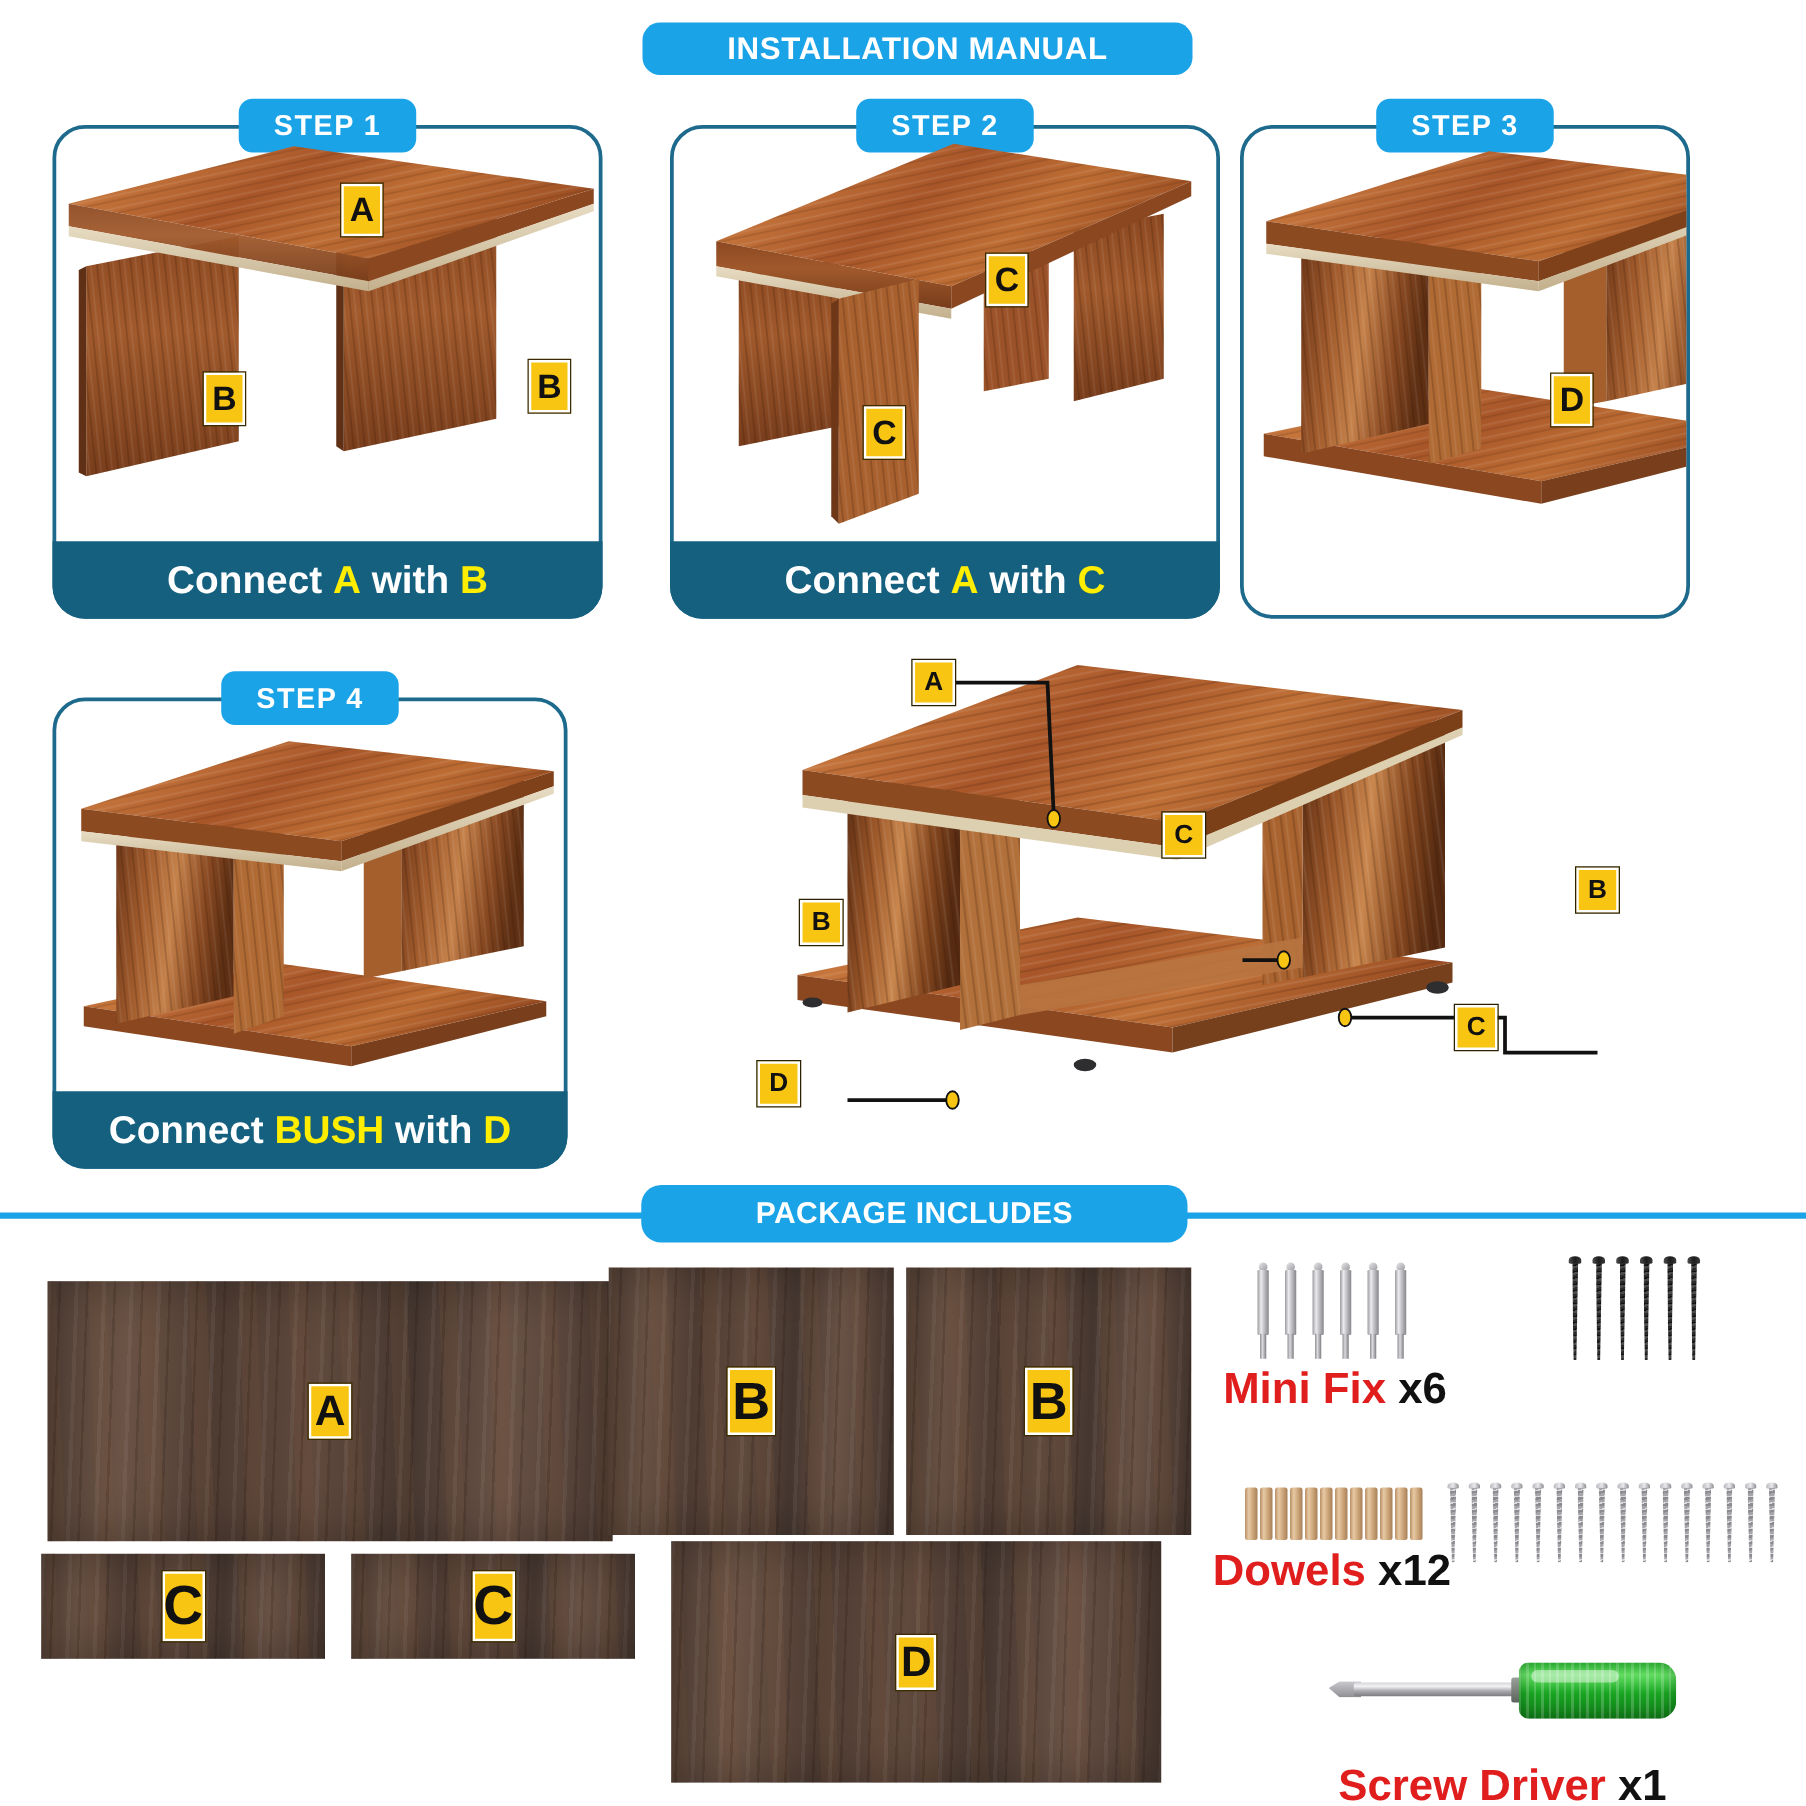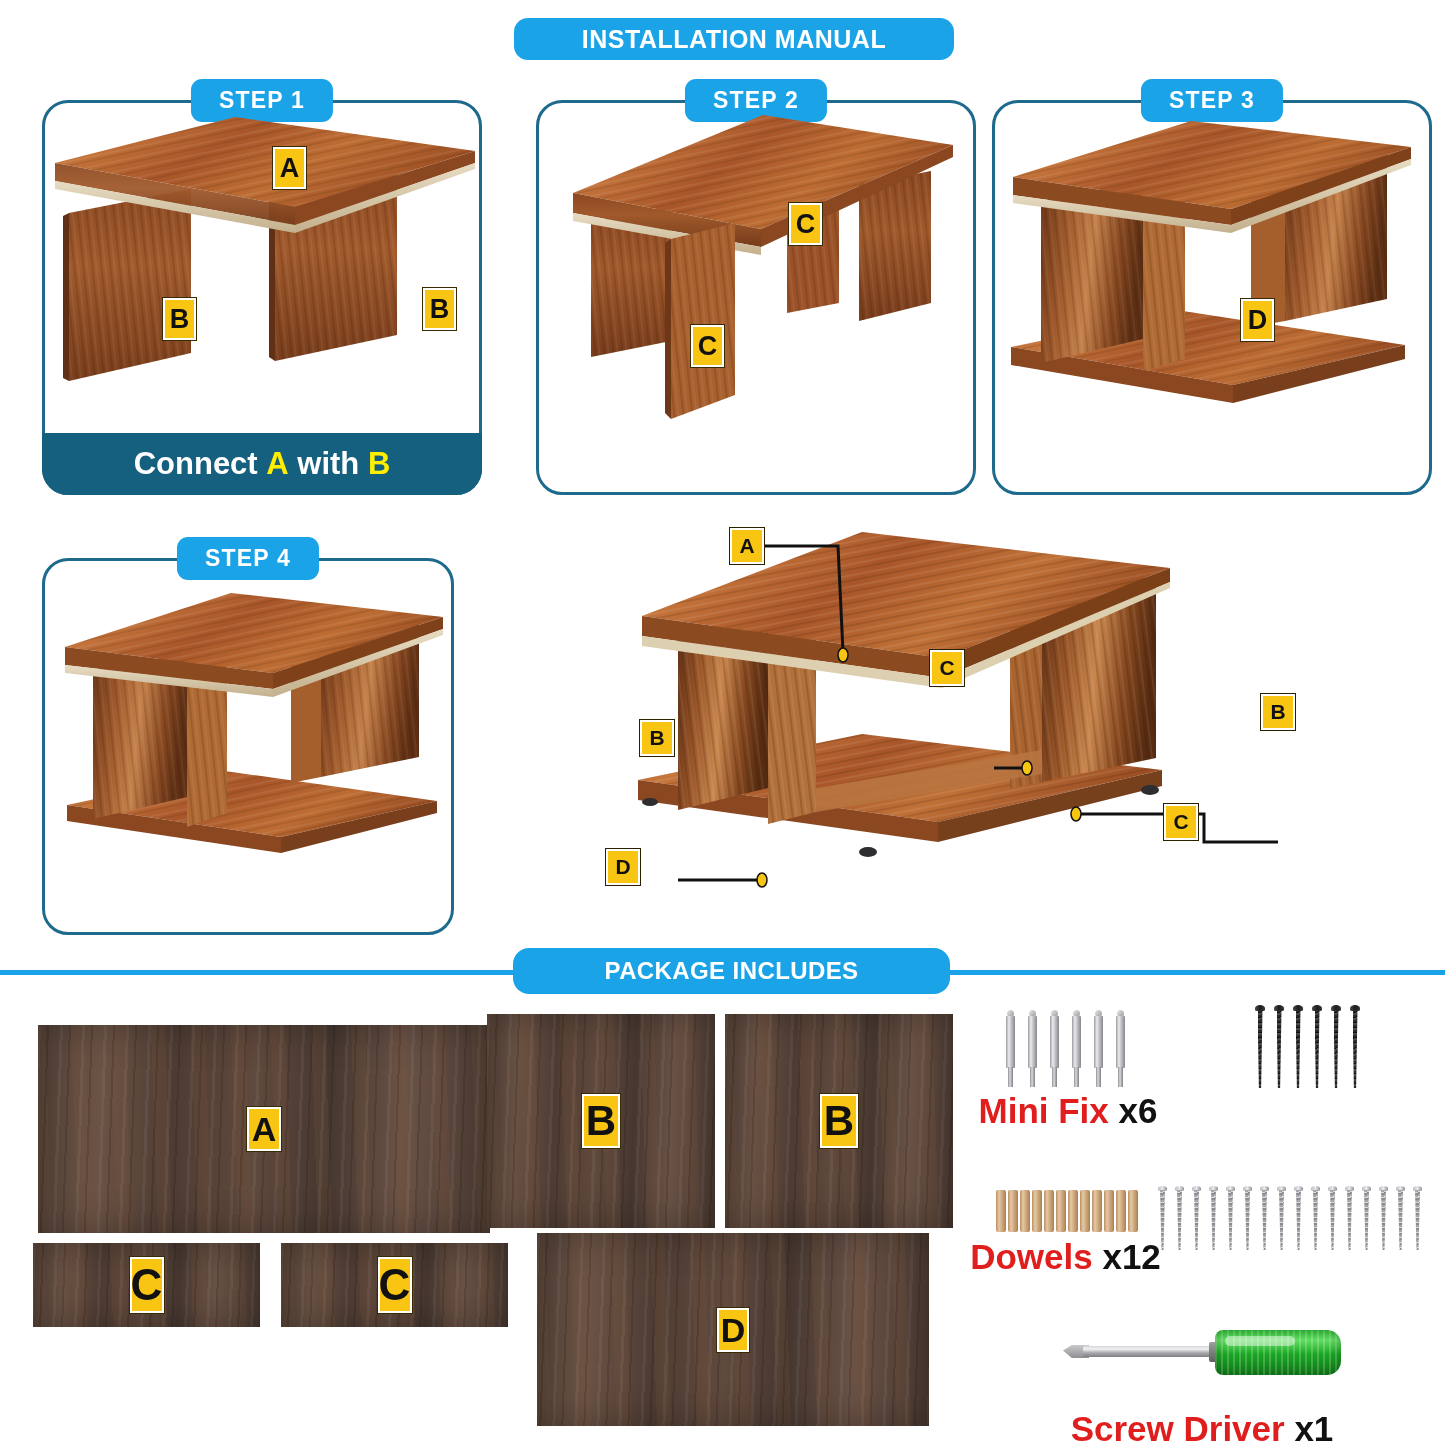--- a/index.html
+++ b/index.html
@@ -63,21 +63,21 @@
   .step-caption .hl { color: #ffee00; }
   .stage {
     position: absolute;
     left: 0; right: 0; top: 0; bottom: 62px;
     overflow: hidden;
   }
 
   
   #card-step1 { left: 42px;  top: 100px; width: 440px; height: 395px; }
   #card-step2 { left: 536px; top: 100px; width: 440px; height: 395px; }
-  #card-step3 { left: 992px; top: 100px; width: 440px; height: 395px; }
+  #card-step3 { left: 992px; top: 100px; width: 360px; height: 395px; }
   #card-step4 { left: 42px;  top: 558px; width: 412px; height: 377px; }
 
   
   .badge {
     position: absolute;
     background: #f9c513;
     border: 2px solid #ffffff;
     outline: 1px solid #3a2a00;
     color: #111111;
     font-weight: bold;
@@ -292,20 +292,23 @@
       <polygon points="34,110 222,144 222,152 34,118" fill="url(#s1edge)"></polygon>
       <polygon points="222,126 414,42 414,54 222,144" fill="#8a4720"></polygon>
 
       <polygon points="132,136 196,120 196,292 132,316" fill="#a8602e"></polygon>
       <polygon points="132,136 196,120 196,292 132,316" fill="url(#grainv1)"></polygon>
       <polygon points="126,140 132,136 132,316 126,310" fill="#6e3718"></polygon>
     </svg>
     <div class="badge" style="left:250px; top:100px; width:33px; height:42px; font-size:27px;">C</div>
     <div class="badge" style="left:152px; top:222px; width:33px; height:42px; font-size:27px;">C</div>
   </div>
+  <div class="step-caption">
+    <span>Connect&nbsp;<span class="hl">A</span>&nbsp;with&nbsp;<span class="hl">C</span></span>
+  </div>
 </div>
 
 <div class="step-card" id="card-step3">
   <div class="step-badge">STEP 3</div>
   <div class="stage">
     <svg width="440" height="333" viewBox="0 0 440 333">
       <defs>
         <linearGradient id="s3top" x1="0" y1="0" x2="1" y2="0.4">
           <stop offset="0" stop-color="#a8572a"></stop>
             <stop offset="0.22" stop-color="#c6763c"></stop>
@@ -380,20 +383,23 @@
       <polygon points="276,78 374,60 374,196 276,216" fill="url(#s4gloss)"></polygon>
       <polygon points="276,78 374,60 374,196 276,216" fill="url(#grainv1)"></polygon>
       <polygon points="246,84 276,78 276,216 246,222" fill="#a55f2d"></polygon>
       <polygon points="20,86 186,32 398,56 228,112" fill="url(#s4top)"></polygon>
       <polygon points="20,86 186,32 398,56 228,112" fill="url(#grain1)"></polygon>
       <polygon points="20,86 228,112 228,128 20,104" fill="#8c4a21"></polygon>
       <polygon points="20,104 228,128 228,136 20,112" fill="url(#s1edge)"></polygon>
       <polygon points="228,112 398,56 398,68 228,128" fill="#7f4119"></polygon>
       <polygon points="228,128 398,68 398,74 228,136" fill="url(#s1edge)"></polygon>
     </svg>
+  </div>
+  <div class="step-caption">
+    <span>Connect&nbsp;<span class="hl">BUSH</span>&nbsp;with&nbsp;<span class="hl">D</span></span>
   </div>
 </div>
 
 <div id="exploded">
   <svg width="852" height="410" viewBox="0 0 852 410">
     <defs>
       <linearGradient id="extop" x1="0" y1="0" x2="1" y2="0.35">
         <stop offset="0" stop-color="#a8572a"></stop>
           <stop offset="0.2" stop-color="#c6763c"></stop>
         <stop offset="0.48" stop-color="#a85629"></stop>

